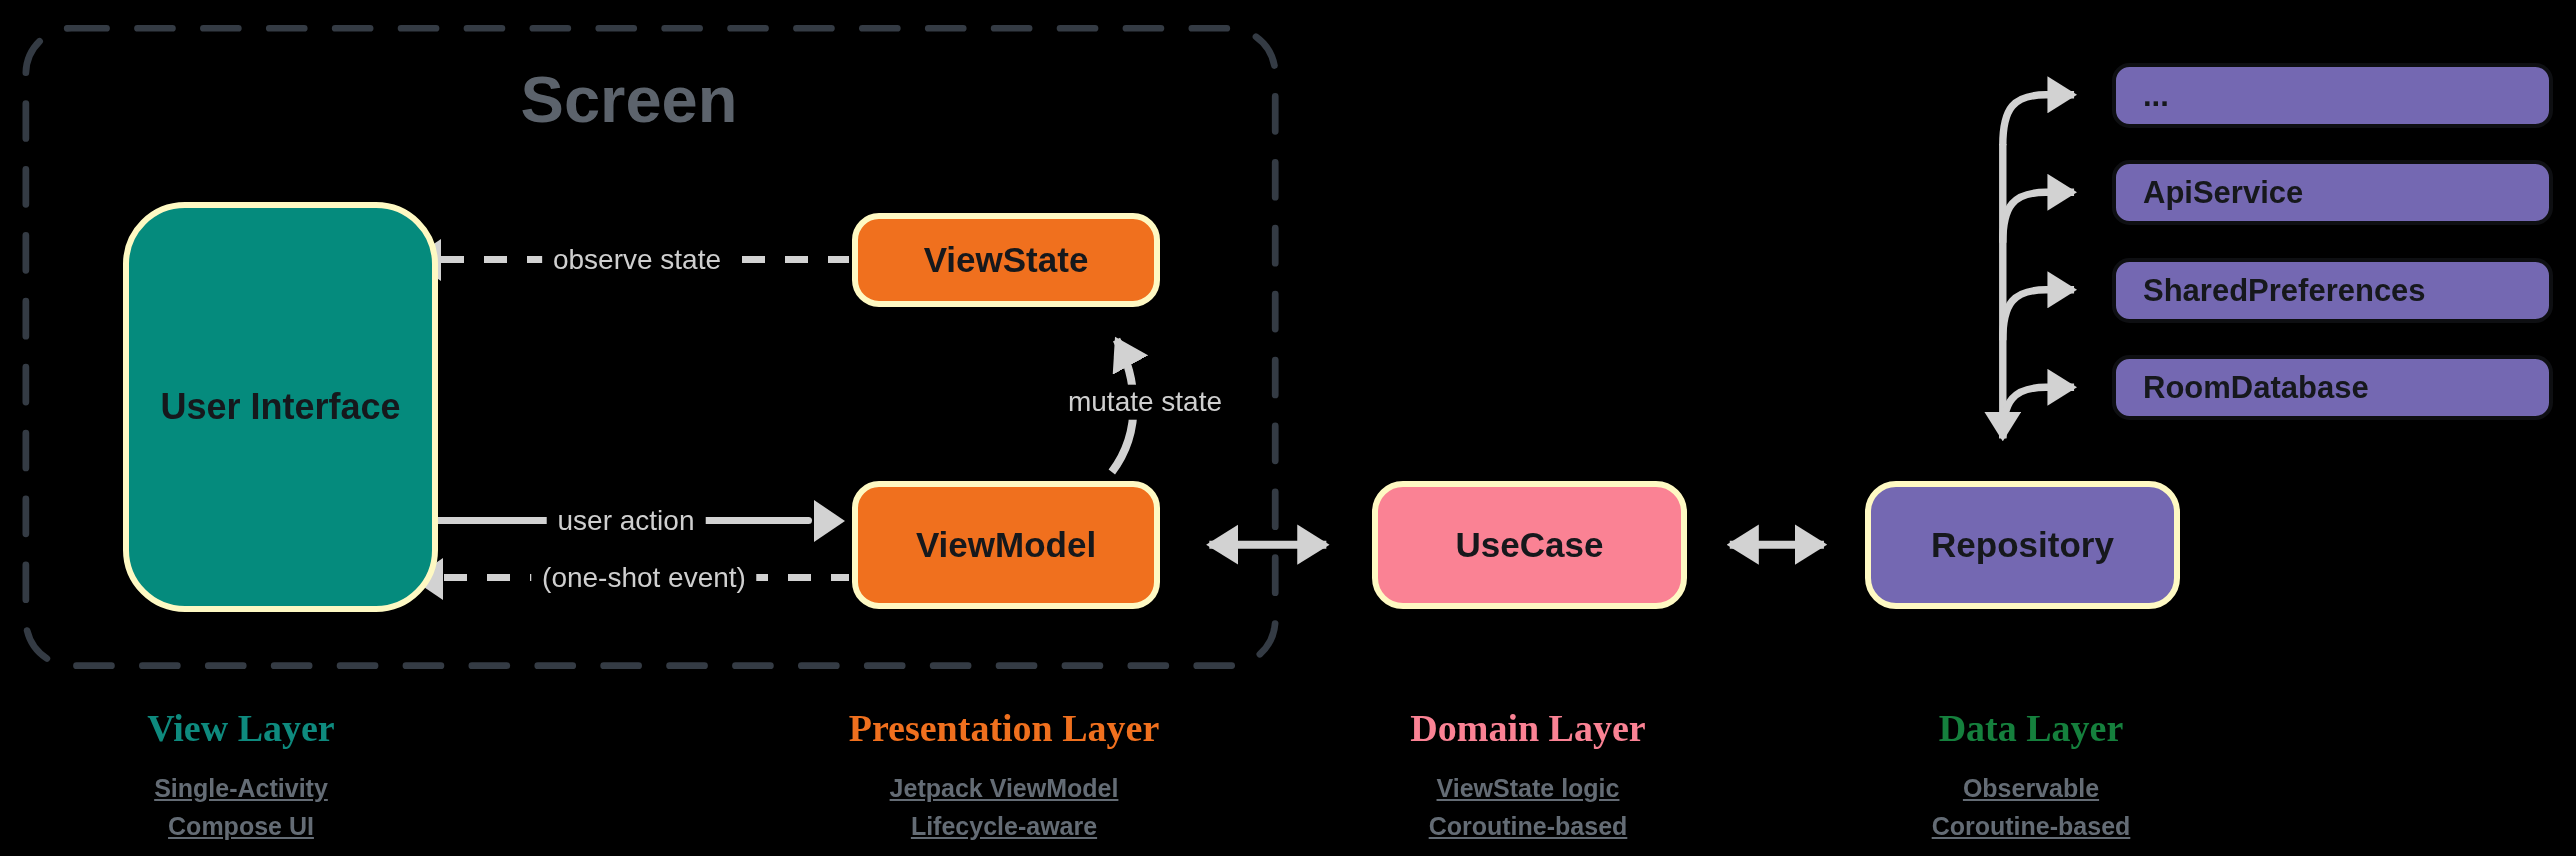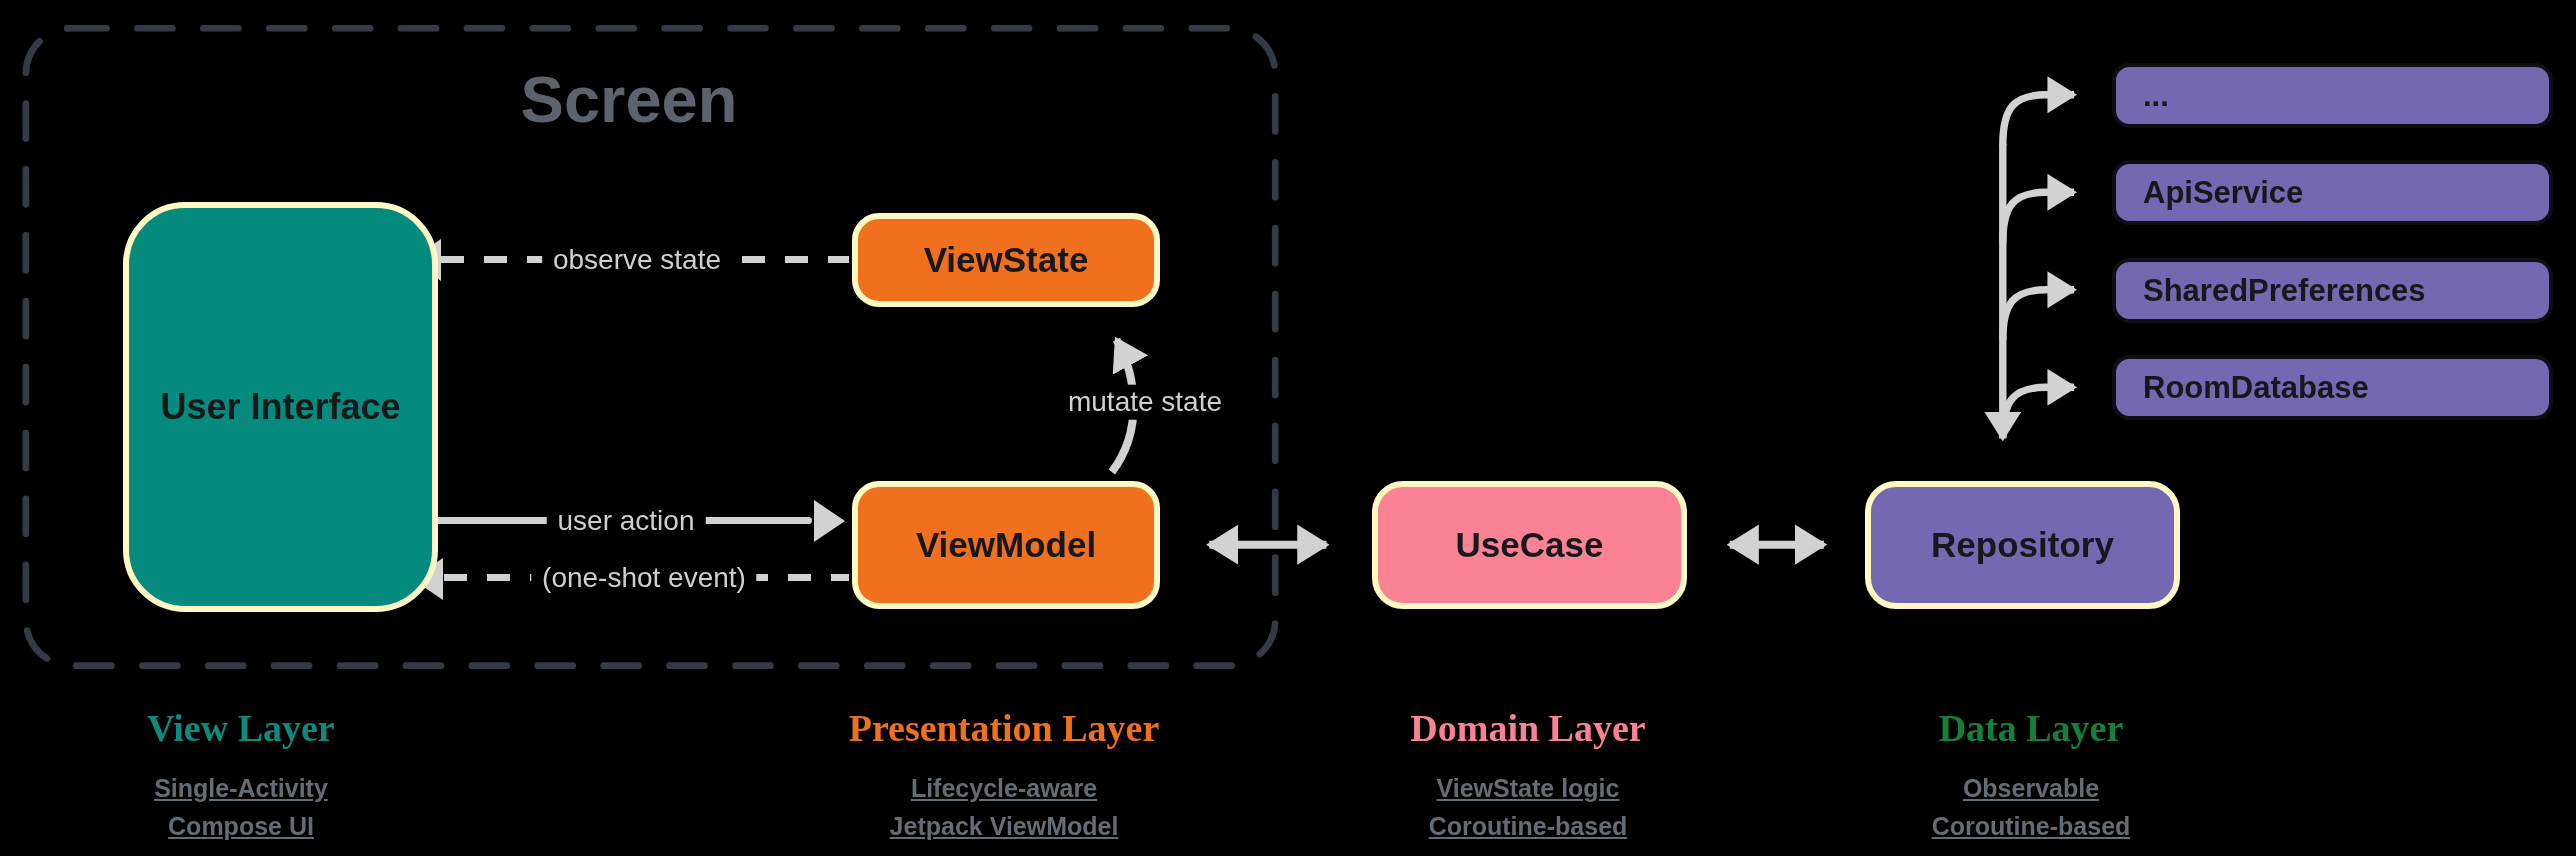--- a/index.html
+++ b/index.html
@@ -96,22 +96,22 @@
   <div class="edge-label" style="left:644px;top:578px;">(one-shot event)</div>
 
   <div class="layer" style="left:241px;">
     <div class="layer-title c-teal">View Layer</div>
     <div class="layer-line">Single-Activity</div>
     <div class="layer-line">Compose UI</div>
   </div>
 
   <div class="layer" style="left:1004px;">
     <div class="layer-title c-orange">Presentation Layer</div>
+    <div class="layer-line">Jetpack ViewModel</div>
     <div class="layer-line">Lifecycle-aware</div>
-    <div class="layer-line">Jetpack ViewModel</div>
   </div>
 
   <div class="layer" style="left:1528px;">
     <div class="layer-title c-pink">Domain Layer</div>
     <div class="layer-line">ViewState logic</div>
     <div class="layer-line">Coroutine-based</div>
   </div>
 
   <div class="layer" style="left:2031px;">
     <div class="layer-title c-purple">Data Layer</div>

